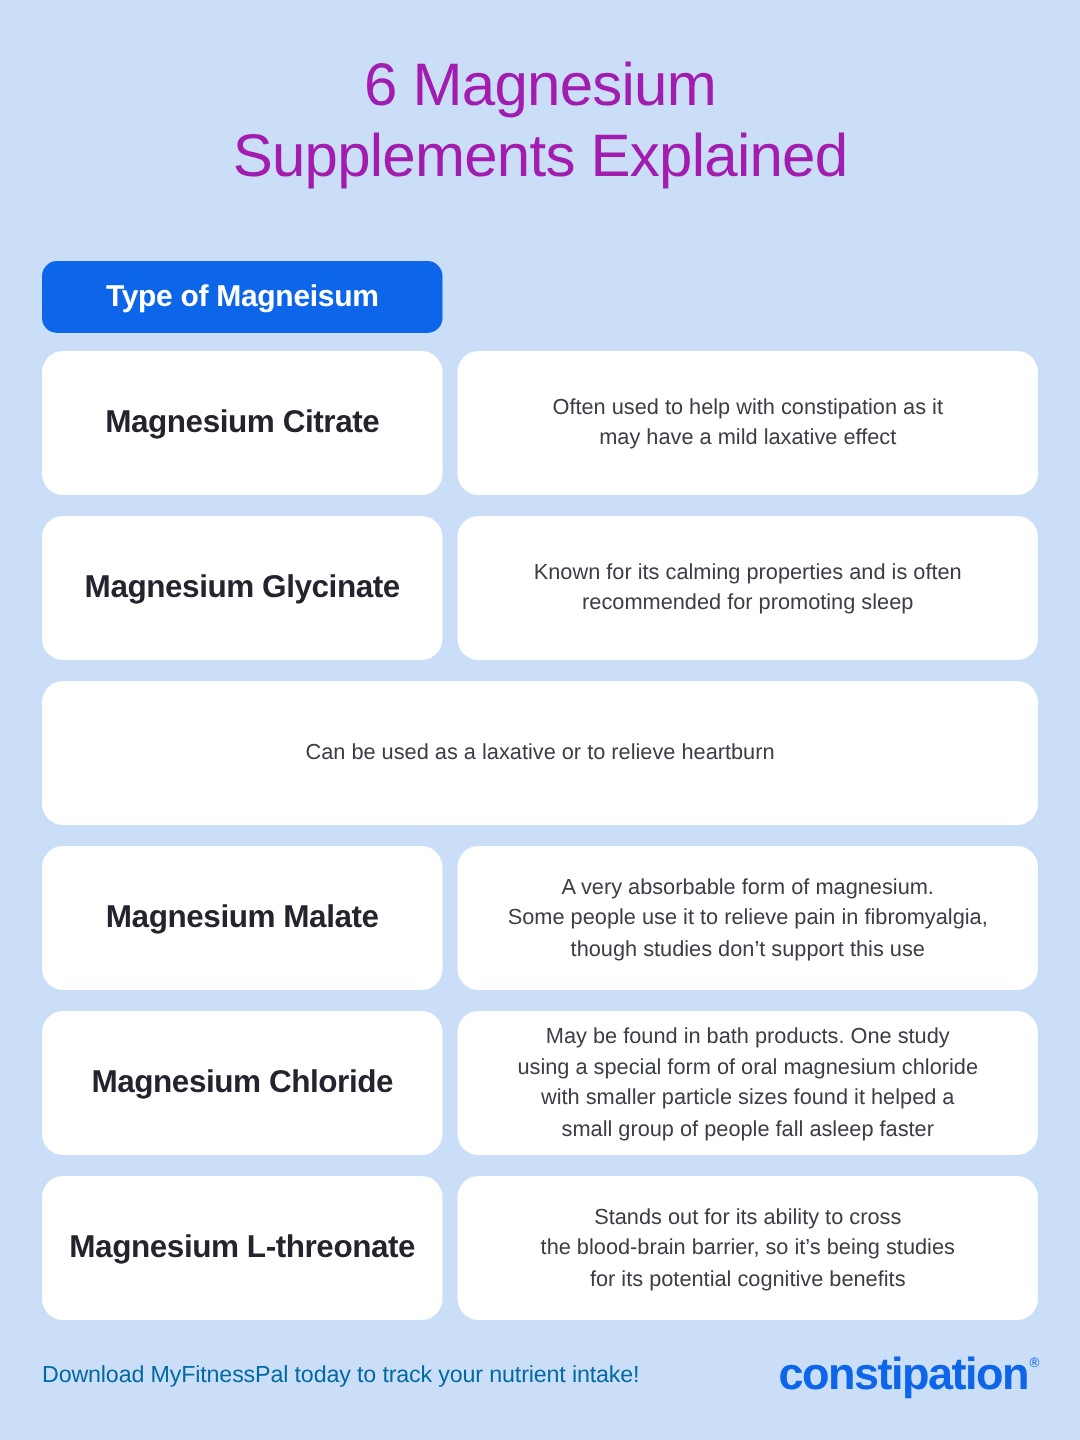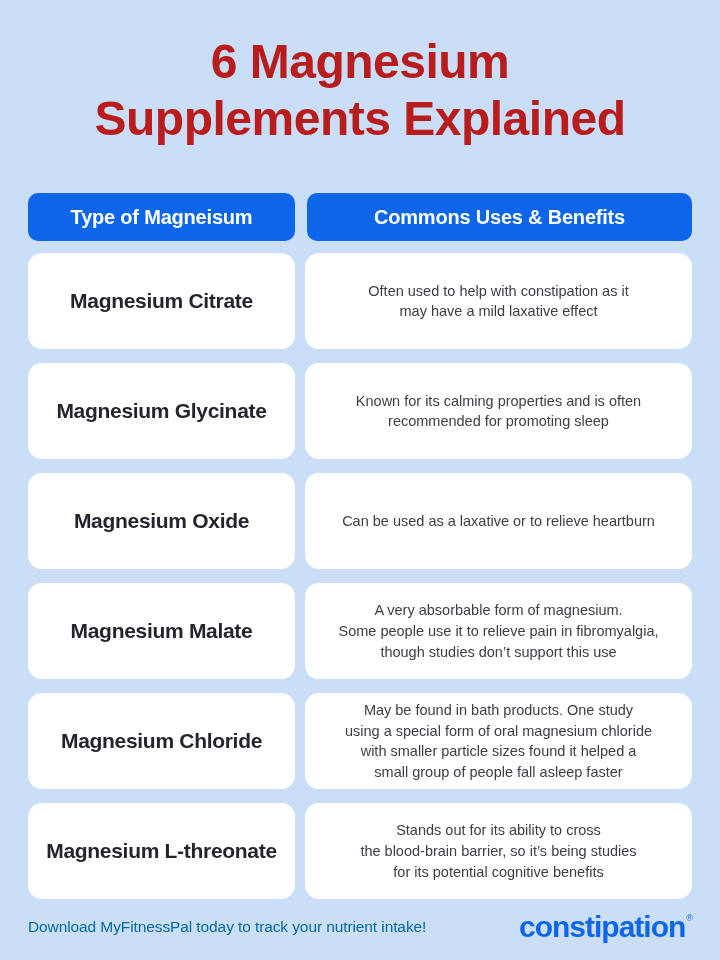--- a/index.html
+++ b/index.html
@@ -11,25 +11,25 @@
   }
   .page {
     width: 720px; height: 960px;
     display: flex; flex-direction: column;
     background: #cadef8;
     box-sizing: border-box;
   }
   .title {
     margin: 34px 28px 0;
     text-align: center;
-    font-size: 48px;
-    font-weight: 700;
+    font-size: 40px;
+    font-weight: 400;
     letter-spacing: -0.5px;
     line-height: 1.18;
-    color: #b91c1c;
+    color: #a21caf;
     white-space: pre-line;
   }
   .table { margin: 46px 28px 0; }
   .header-row {
     display: flex; gap: 12px; height: 48px;
   }
   .pill {
     background: #0d66e9;
     border-radius: 10px;
     color: #ffffff;
@@ -97,37 +97,35 @@
 
 <div class="page">
 
   <h1 class="title">6 Magnesium
 Supplements Explained</h1>
 
   <div class="table">
 
     <div class="header-row">
       <div class="pill left">Type of Magneisum</div>
-      <div class="pill right">Commons Uses &amp; Benefits</div>
     </div>
 
     <div class="row">
       <div class="card type">Magnesium Citrate</div>
       <div class="card benefit">Often used to help with constipation as it
 may have a mild laxative effect</div>
     </div>
 
     <div class="row">
       <div class="card type">Magnesium Glycinate</div>
       <div class="card benefit">Known for its calming properties and is often
 recommended for promoting sleep</div>
     </div>
 
     <div class="row">
-      <div class="card type">Magnesium Oxide</div>
       <div class="card benefit">Can be used as a laxative or to relieve heartburn</div>
     </div>
 
     <div class="row">
       <div class="card type">Magnesium Malate</div>
       <div class="card benefit">A very absorbable form of magnesium.
 Some people use it to relieve pain in fibromyalgia,
 though studies don’t support this use</div>
     </div>
 

